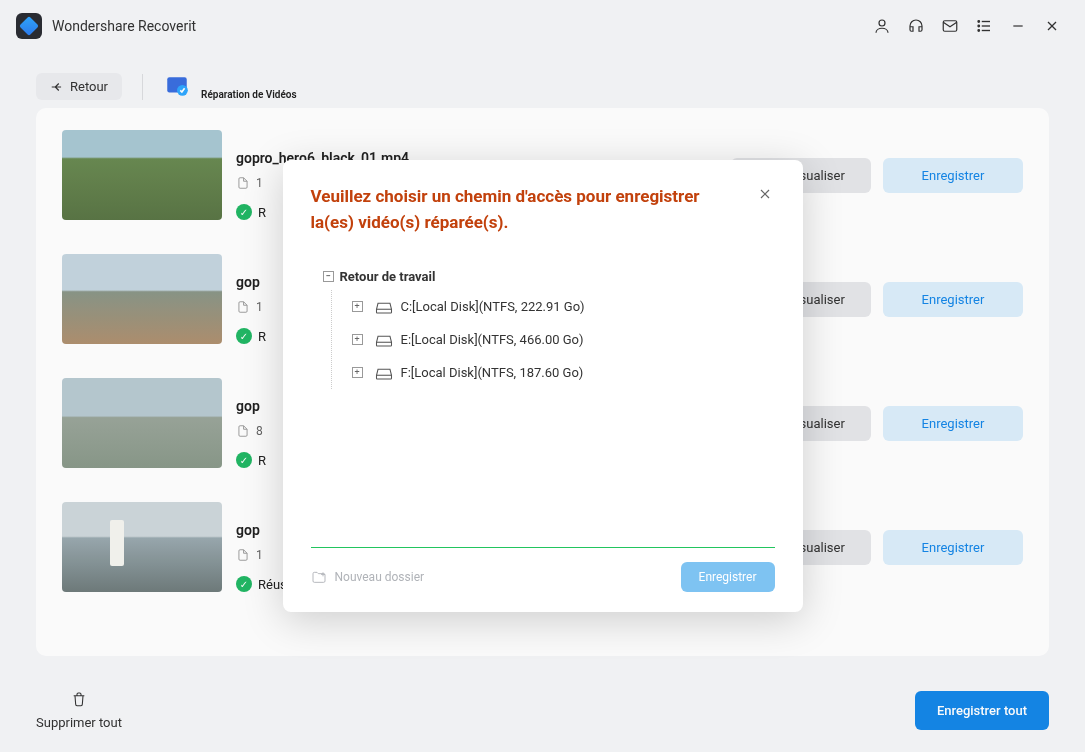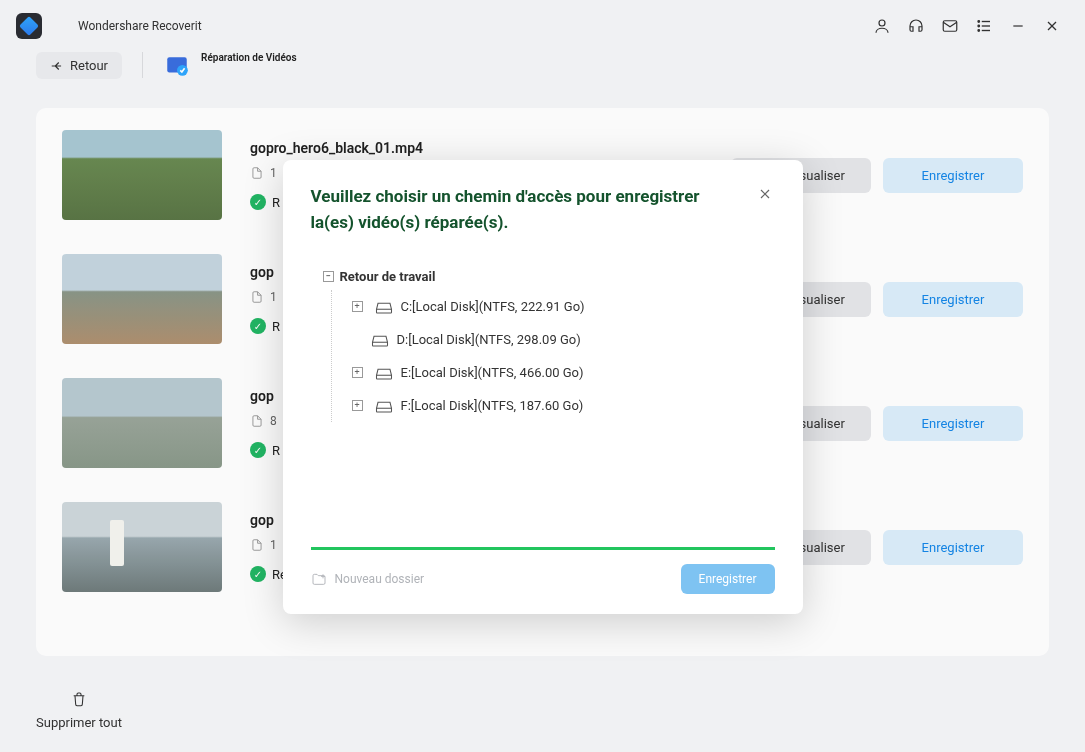--- a/index.html
+++ b/index.html
@@ -1,29 +1,29 @@
 <!DOCTYPE html>
 <html><head>
 <meta charset="utf-8">
 <style>
   * { box-sizing: border-box; margin: 0; padding: 0; font-family: -apple-system, BlinkMacSystemFont, "Segoe UI", Roboto, sans-serif; }
   body { width: 1085px; height: 752px; background: #f5f6f8; overflow: hidden; position: relative; }
   .titlebar { height: 52px; display: flex; align-items: center; padding: 0 16px; }
   .logo-box { width: 26px; height: 26px; background: #2b2d33; border-radius: 6px; display:flex; align-items:center; justify-content:center; margin-right: 10px; }
   .logo-inner { width: 14px; height: 14px; background: linear-gradient(135deg,#2fa8ff,#2d7bf0); transform: rotate(45deg); border-radius: 2px; }
-  .app-title { font-size: 12px; color: #333; margin-left: 26px; }
+  .app-title { font-size: 14px; color: #333; }
   .titlebar-spacer { flex: 1; }
   .titlebar-icon { width: 34px; height: 34px; display:flex; align-items:center; justify-content:center; color:#333; cursor:pointer; }
-  .header { height: 48px; display:flex; align-items:flex-start; padding: 0 36px; }
+  .header { height: 48px; display:flex; align-items:flex-end; padding: 0 36px; }
   .back-btn { background: #ecedf0; border: none; border-radius: 6px; padding: 6px 14px; font-size: 13px; color:#333; display:flex; align-items:center; gap:6px; cursor:pointer; }
   .sep { width:1px; height:26px; background:#dcdde0; margin: 0 20px; }
   .section-icon { width:28px; height:28px; display:flex; align-items:center; justify-content:center; margin-right:10px; position:relative; }
   .section-title { font-size: 10px; font-weight:600; color:#222; }
   .content { background:#fff; margin: 8px 36px 0 36px; border-radius: 10px; padding: 22px 26px 10px 26px; height: 548px; overflow:hidden; }
-  .video-row { display:flex; align-items:center; gap: 28px; margin-bottom: 34px; }
+  .video-row { display:flex; align-items:flex-end; gap: 14px; margin-bottom: 34px; }
   .thumb { width: 160px; height: 90px; border-radius: 4px; flex-shrink:0; }
   .thumb1 { background: linear-gradient(180deg,#a9c8d4 0%,#a9c8d4 30%,#6a8a52 32%,#5a7646 100%); }
   .thumb2 { background: linear-gradient(180deg,#c5d6e0 0%,#c5d6e0 40%,#8a9688 42%,#b09070 100%); }
   .thumb3 { background: linear-gradient(180deg,#b8cad2 0%,#b8cad2 42%,#9aa69a 44%,#8a9a8a 100%); }
   .thumb4 { background: linear-gradient(180deg,#cfd8dc 0%,#cfd8dc 38%,#9aaab0 40%,#707c7c 100%); position:relative; }
   .thumb4::after { content:''; position:absolute; left:48px; top:18px; width:14px; height:46px; background:#f5f5f0; border-radius:2px; }
   .video-info { flex:1; }
   .video-name { font-size:14px; font-weight:600; color:#222; margin-bottom:10px; }
   .meta-line { display:flex; align-items:center; gap:6px; color:#666; font-size:12px; margin-bottom:14px; }
   .status-line { display:flex; align-items:center; gap:6px; font-size:13px; color:#222; }
@@ -32,31 +32,31 @@
   .btn { border:none; border-radius:6px; padding: 10px 0; width: 140px; font-size:13px; cursor:pointer; display:flex; align-items:center; justify-content:center; gap:6px; }
   .btn-preview { background:#e6e7ea; color:#333; }
   .btn-save { background:#dceefb; color:#1587e8; }
   .footer { position:absolute; bottom:22px; left:36px; right:36px; display:flex; align-items:center; justify-content:space-between; }
   .delete-all { display:flex; align-items:center; gap:8px; color:#333; font-size:13px; cursor:pointer;flex-direction:column; }
   .btn-save-all { background:#1587e8; color:#fff; border:none; border-radius:6px; padding:12px 22px; font-size:13px; font-weight:500; cursor:pointer; }
   
   .overlay { position:absolute; inset:0; background:rgba(0,0,0,0.02); display:flex; align-items:flex-start; justify-content:center; padding-top:160px; pointer-events:none; }
   .modal { width: 520px; background:#fff; border-radius:8px; box-shadow: 0 8px 40px rgba(0,0,0,0.18); padding: 24px 28px 20px 28px; pointer-events:auto; }
   .modal-head { display:flex; align-items:flex-start; justify-content:space-between; }
-  .modal-title { font-size:17px; font-weight:700; color:#14532d; line-height:1.5; padding-right:20px; }
+  .modal-title { font-size:17px; font-weight:700; color:#c2410c; line-height:1.5; padding-right:20px; }
   .modal-close { cursor:pointer; color:#666; padding:2px; }
   .tree { margin: 24px 0 8px 0; padding: 10px 12px 20px 12px; height: 280px; font-size:13px; color:#333; }
   .tree-root { display:flex; align-items:center; gap:6px; font-weight:700; }
   .tree-toggle { width:11px; height:11px; border:1px solid #999; display:flex; align-items:center; justify-content:center; font-size:9px; line-height:1; color:#666; }
   .tree-children { margin-left: 8px; border-left:1px dotted #ccc; padding-left: 16px; margin-top:6px; }
   .tree-item { display:flex; align-items:center; gap:8px; padding: 9px 0 9px 4px; }
   .tree-item .tree-toggle { margin-right: 4px; }
   .tree-spacer { width:11px; height:11px; }
   .disk-icon { color:#555; display:flex; }
-  .modal-foot { border-top:3px solid #22c55e; margin-top:4px; padding-top:14px; display:flex; align-items:center; justify-content:space-between; }
+  .modal-foot { border-top:1px solid #22c55e; margin-top:4px; padding-top:14px; display:flex; align-items:center; justify-content:space-between; }
   .new-folder { display:flex; align-items:center; gap:8px; color:#b0b3b8; font-size:12px; }
   .modal-save-btn { background:#7ec3f2; color:#fff; border:none; border-radius:6px; padding:8px 18px; font-size:12px; cursor:pointer; }
 </style>
 </head>
 <body>
 
 <div class="titlebar">
   <div class="logo-box">
       <div class="logo-inner"></div>
     </div>
@@ -231,20 +231,21 @@
   </div>
 </div>
 
 <div class="footer">
   <div class="delete-all">
     <svg width="16" height="16" viewBox="0 0 24 24" fill="none" stroke="currentColor" stroke-width="1.6">
         <path d="M4 7h16M9 7V5a2 2 0 012-2h2a2 2 0 012 2v2M6 7l1 13a2 2 0 002 2h6a2 2 0 002-2l1-13"></path>
       </svg>
     <span>Supprimer tout</span>
   </div>
+  <button class="btn-save-all"><span>Enregistrer tout</span></button>
 </div>
 
 <div class="overlay">
   <div class="modal">
     <div class="modal-head">
       <div class="modal-title">Veuillez choisir un chemin d'accès pour enregistrer la(es) vidéo(s) réparée(s).</div>
       <div class="modal-close">
         <svg width="16" height="16" viewBox="0 0 24 24" stroke="currentColor" stroke-width="1.8">
             <line x1="6" y1="6" x2="18" y2="18"></line>
             <line x1="18" y1="6" x2="6" y2="18"></line>
@@ -259,30 +260,20 @@
       <div class="tree-children">
         <div class="tree-item">
           <span class="tree-toggle">+</span>
           <span class="disk-icon">
               <svg width="18" height="14" viewBox="0 0 24 18" fill="none" stroke="currentColor" stroke-width="1.4">
                 <path d="M4 4h16l2 8v4a1 1 0 01-1 1H3a1 1 0 01-1-1v-4l2-8z"></path>
                 <line x1="2" y1="12" x2="22" y2="12"></line>
               </svg>
             </span>
           <span>C:[Local Disk](NTFS, 222.91 Go)</span>
-        </div>
-        <div class="tree-item">
-          <span class="tree-spacer"></span>
-          <span class="disk-icon">
-              <svg width="18" height="14" viewBox="0 0 24 18" fill="none" stroke="currentColor" stroke-width="1.4">
-                <path d="M4 4h16l2 8v4a1 1 0 01-1 1H3a1 1 0 01-1-1v-4l2-8z"></path>
-                <line x1="2" y1="12" x2="22" y2="12"></line>
-              </svg>
-            </span>
-          <span>D:[Local Disk](NTFS, 298.09 Go)</span>
         </div>
         <div class="tree-item">
           <span class="tree-toggle">+</span>
           <span class="disk-icon">
               <svg width="18" height="14" viewBox="0 0 24 18" fill="none" stroke="currentColor" stroke-width="1.4">
                 <path d="M4 4h16l2 8v4a1 1 0 01-1 1H3a1 1 0 01-1-1v-4l2-8z"></path>
                 <line x1="2" y1="12" x2="22" y2="12"></line>
               </svg>
             </span>
           <span>E:[Local Disk](NTFS, 466.00 Go)</span>

